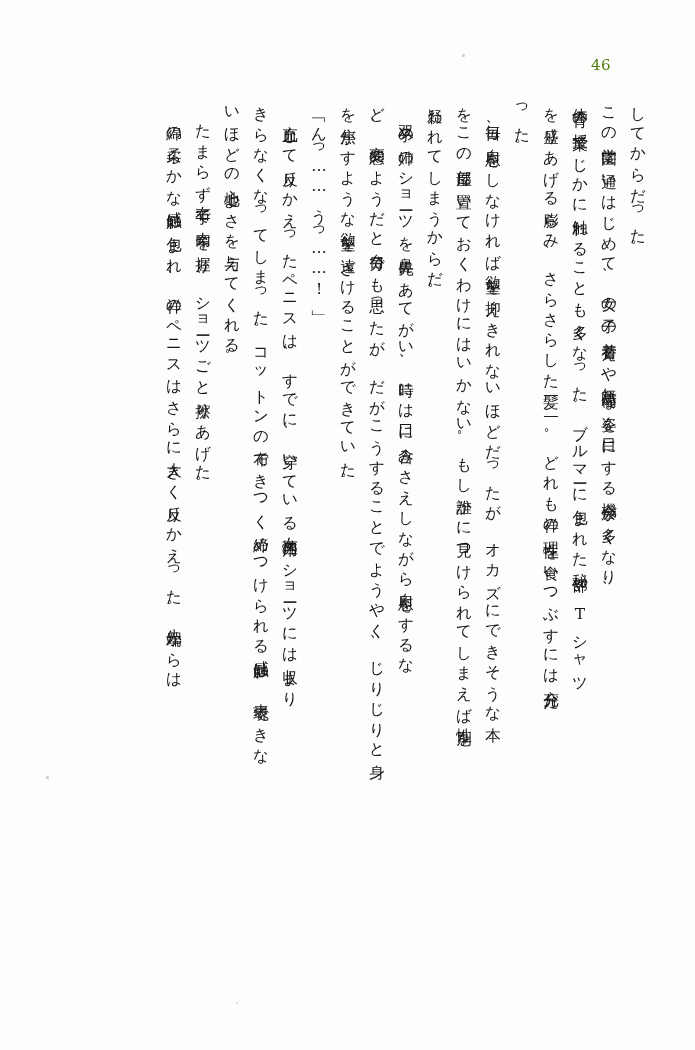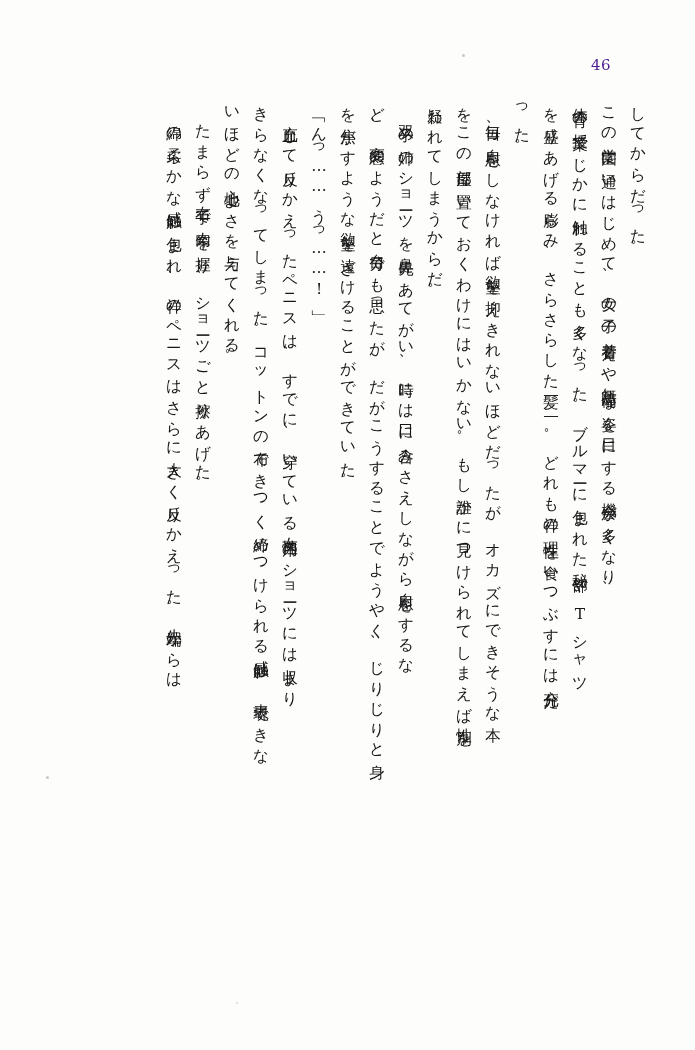--- a/index.html
+++ b/index.html
@@ -16,21 +16,21 @@
     font-family: "DejaVu Serif", serif;
     color: #141414;
   }
   
   #page-number {
     position: absolute;
     top: 56px;
     right: 84px;
     font-size: 15px;
     letter-spacing: 0.5px;
-    color: #4c1d95;
+    color: #4d7c0f;
     font-family: "DejaVu Serif", serif;
   }
   
   #text-body {
     position: absolute;
     top: 96px;
     right: 50px;
     left: 52px;
     bottom: 52px;
     display: flex;

